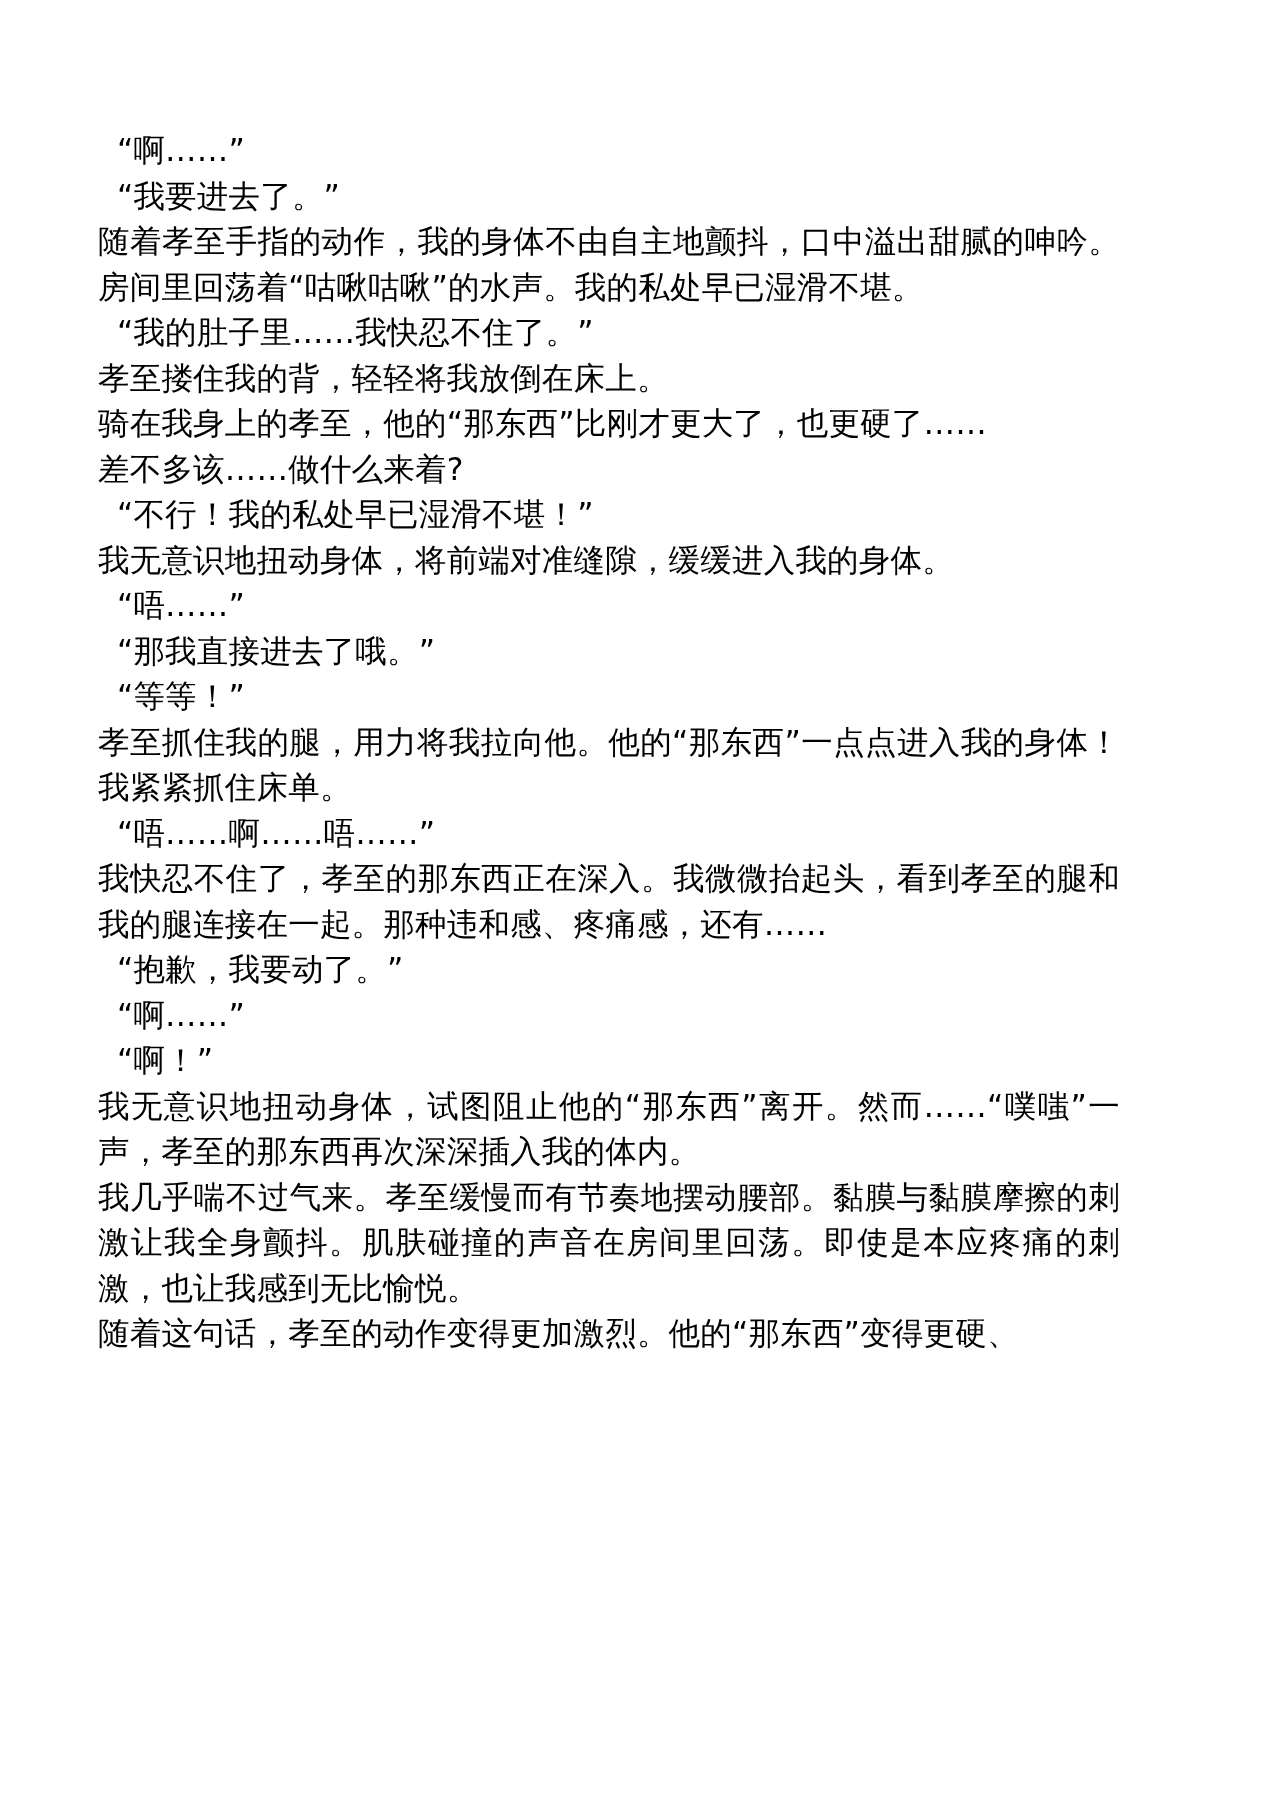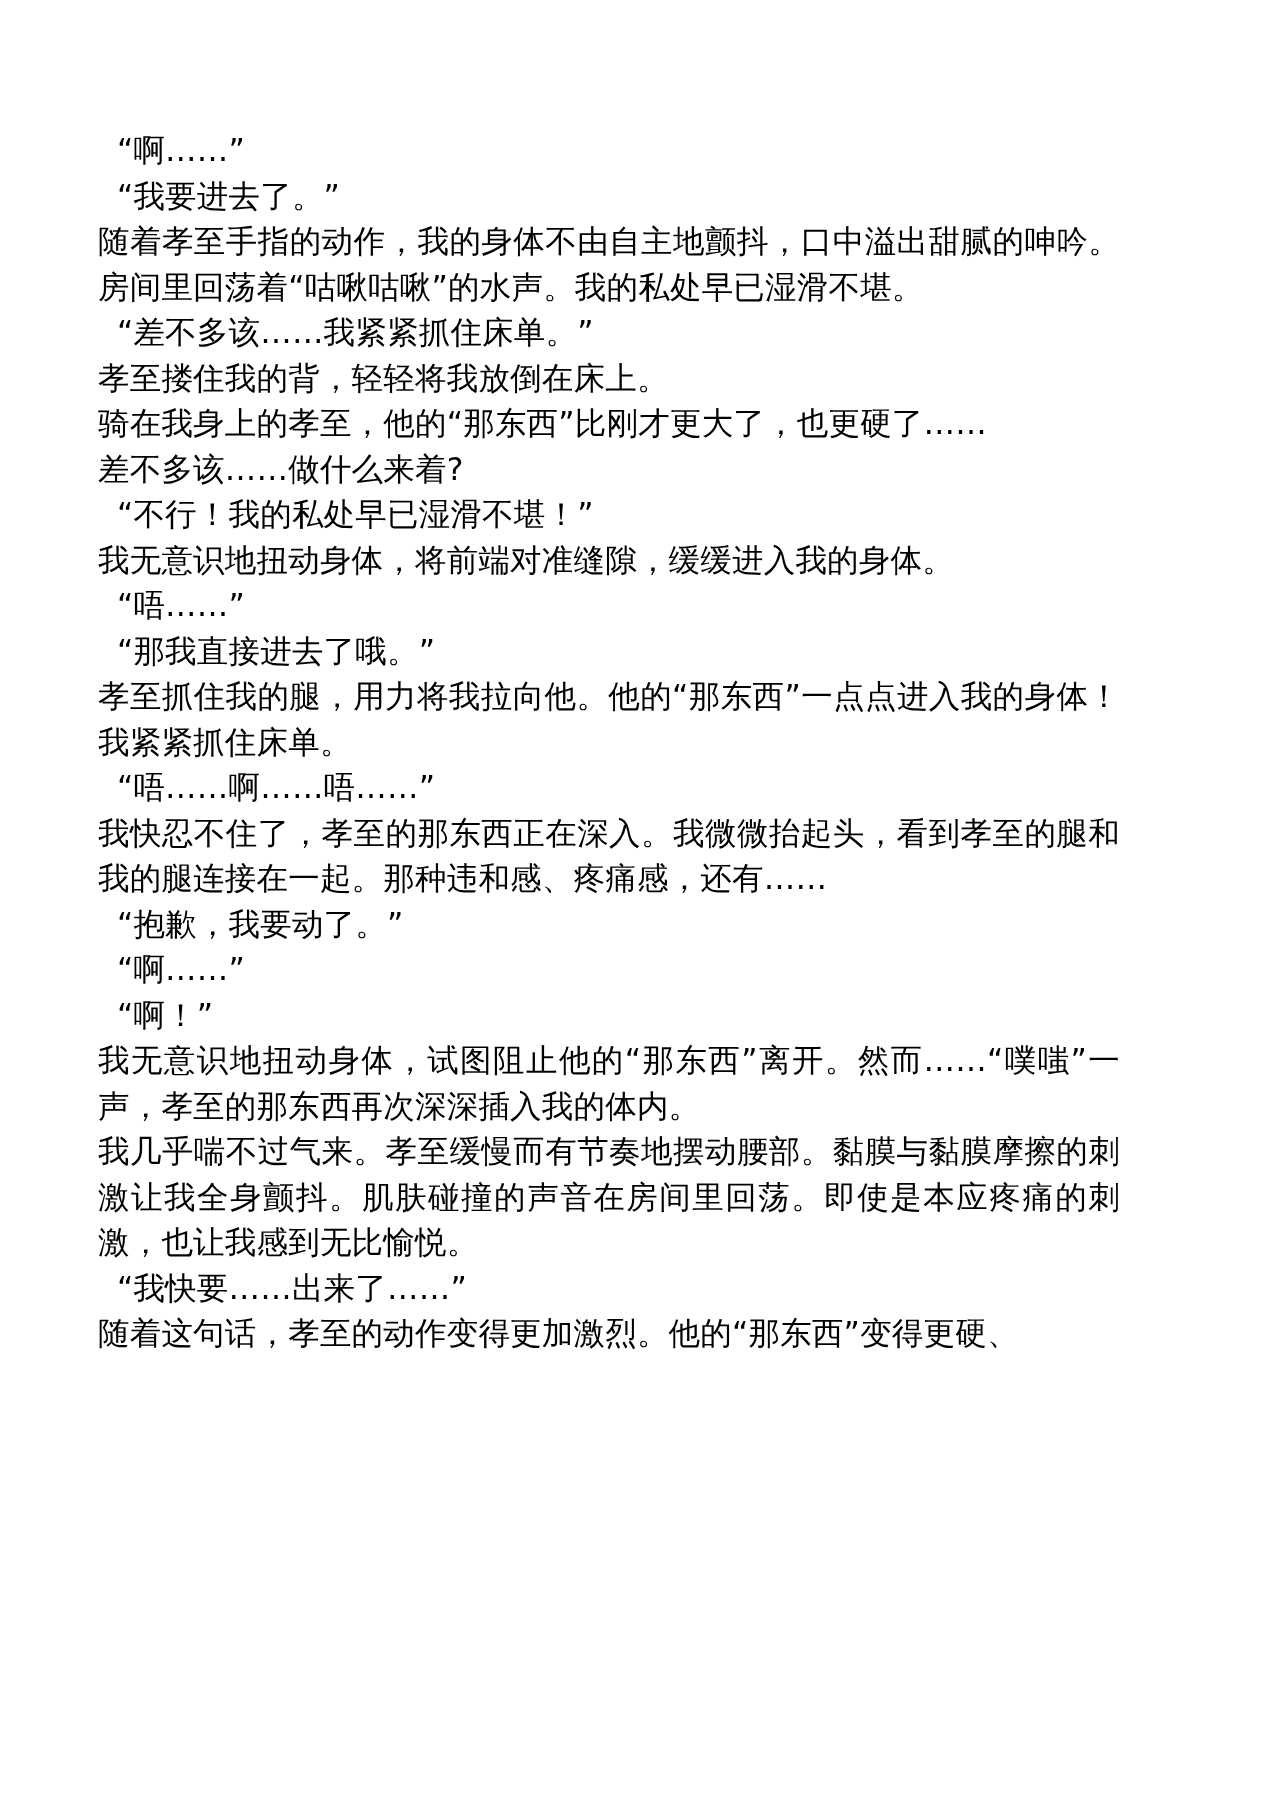--- a/index.html
+++ b/index.html
@@ -38,32 +38,32 @@
   }
 </style>
 </head>
 <body>
 
 <div class="page">
   <div class="text-body">
     <p class="para indent">“啊……”</p>
     <p class="para indent">“我要进去了。”</p>
     <p class="para">随着孝至手指的动作，我的身体不由自主地颤抖，口中溢出甜腻的呻吟。房间里回荡着“咕啾咕啾”的水声。我的私处早已湿滑不堪。</p>
-    <p class="para indent">“差不多该……我紧紧抓住床单。”</p>
+    <p class="para indent">“我的肚子里……我快忍不住了。”</p>
     <p class="para">孝至搂住我的背，轻轻将我放倒在床上。</p>
     <p class="para">骑在我身上的孝至，他的“那东西”比刚才更大了，也更硬了……</p>
     <p class="para">差不多该……做什么来着?</p>
     <p class="para indent">“不行！我的私处早已湿滑不堪！”</p>
     <p class="para">我无意识地扭动身体，将前端对准缝隙，缓缓进入我的身体。</p>
     <p class="para indent">“唔……”</p>
     <p class="para indent">“那我直接进去了哦。”</p>
+    <p class="para indent">“等等！”</p>
     <p class="para">孝至抓住我的腿，用力将我拉向他。他的“那东西”一点点进入我的身体！我紧紧抓住床单。</p>
     <p class="para indent">“唔……啊……唔……”</p>
     <p class="para">我快忍不住了，孝至的那东西正在深入。我微微抬起头，看到孝至的腿和我的腿连接在一起。那种违和感、疼痛感，还有……</p>
     <p class="para indent">“抱歉，我要动了。”</p>
     <p class="para indent">“啊……”</p>
     <p class="para indent">“啊！”</p>
     <p class="para">我无意识地扭动身体，试图阻止他的“那东西”离开。然而……“噗嗤”一声，孝至的那东西再次深深插入我的体内。</p>
     <p class="para">我几乎喘不过气来。孝至缓慢而有节奏地摆动腰部。黏膜与黏膜摩擦的刺激让我全身颤抖。肌肤碰撞的声音在房间里回荡。即使是本应疼痛的刺激，也让我感到无比愉悦。</p>
-    <p class="para indent">“我快要……出来了……”</p>
     <p class="para">随着这句话，孝至的动作变得更加激烈。他的“那东西”变得更硬、</p>
   </div>
 </div>
 
 </body></html>

